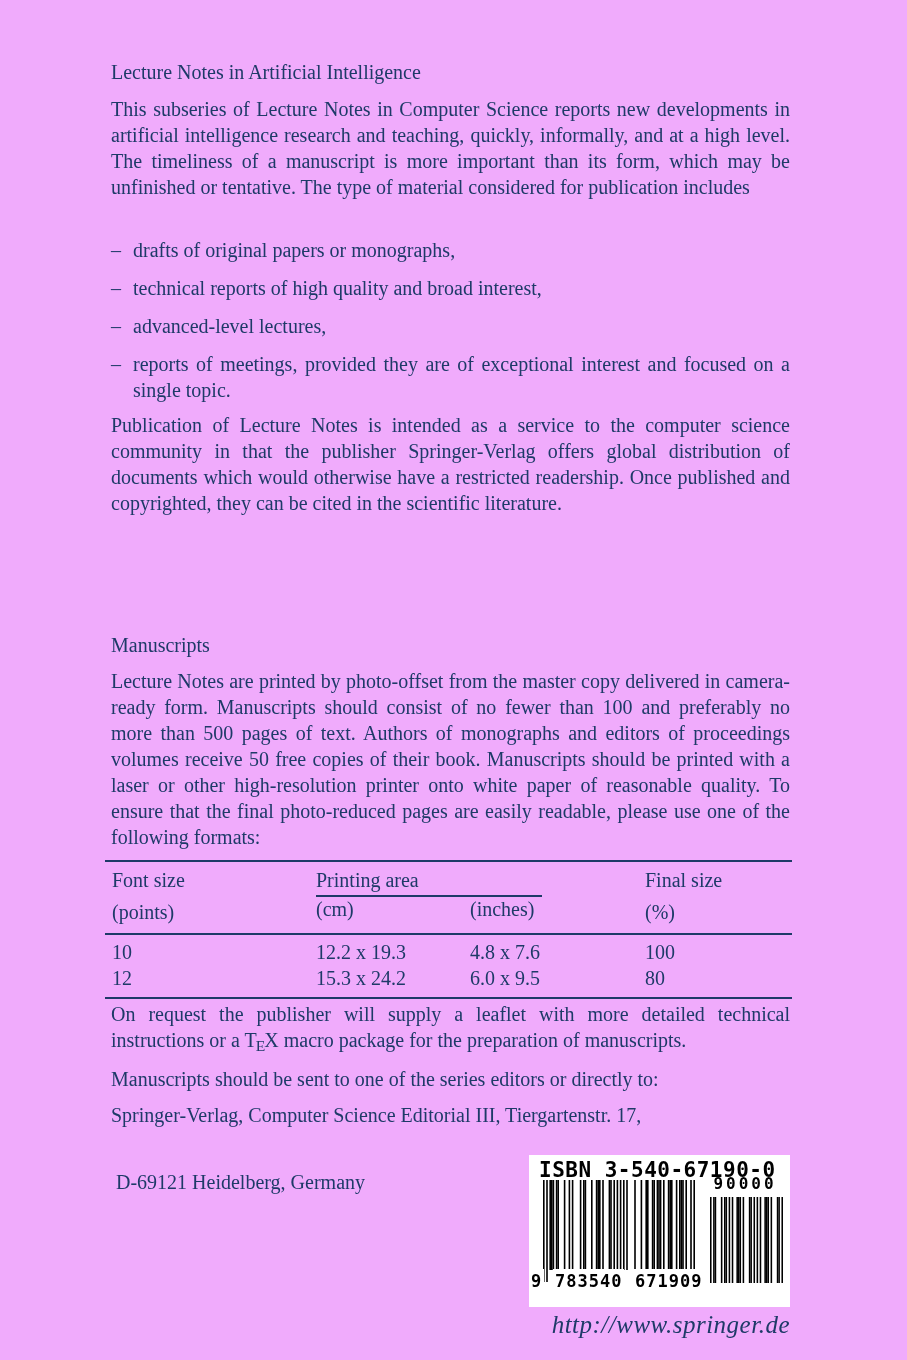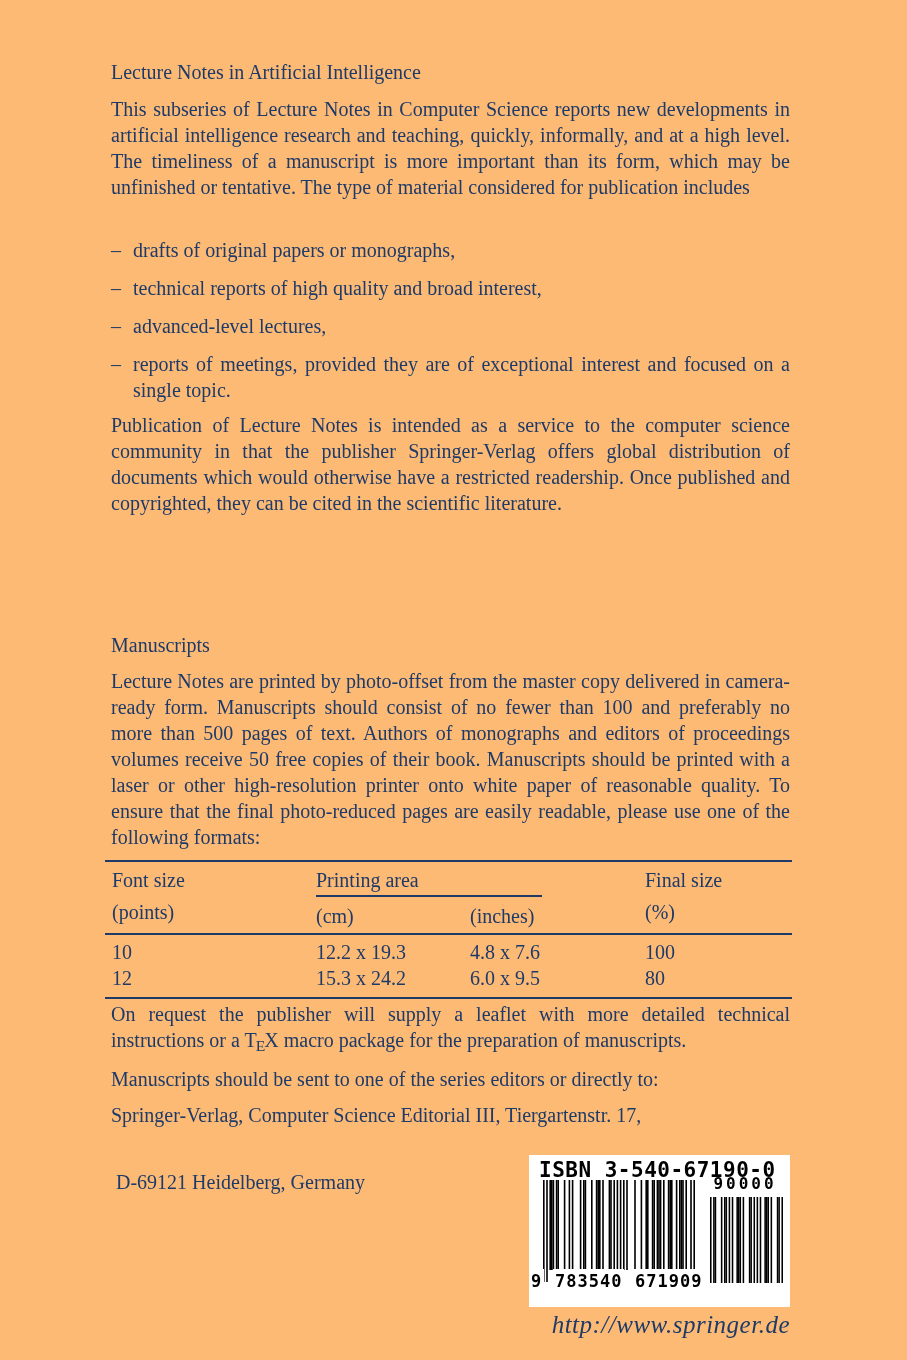--- a/index.html
+++ b/index.html
@@ -4,21 +4,21 @@
 <style>
   html, body {
     margin: 0;
     padding: 0;
     background: #a8a79a;
   }
   .page {
     position: relative;
     width: 907px;
     height: 1360px;
-    background: #fdba74;
+    background: #f0abfc;
     color: #1e3a68;
     font-family: "Liberation Serif", serif;
     overflow: hidden;
   }
   .tblock {
     position: absolute;
     left: 111px;
     width: 679px;
     font-size: 20px;
     line-height: 26px;
@@ -60,21 +60,21 @@
   }
   .fh-col1 { position: absolute; left: 7px; top: 7px; }
   .fh-col1 .l2, .fh-col4 .l2 { margin-top: 9px; }
   .fh-printing { position: absolute; left: 211px; top: 7px; width: 330px; }
   .pa-label {
     display: inline-block;
     min-width: 226px;
     border-bottom: 2px solid #1e3a68;
     padding-bottom: 3px;
   }
-  .pa-sub { position: relative; margin-top: 8px; height: 26px; }
+  .pa-sub { position: relative; margin-top: 1px; height: 26px; }
   .pa-cm { position: absolute; left: 0; }
   .pa-inches { position: absolute; left: 154px; }
   .fh-col4 { position: absolute; left: 540px; top: 7px; }
   .fbody { padding: 4px 0 6px 0; }
   .frow {
     display: grid;
     grid-template-columns: 204px 154px 175px auto;
     padding-left: 7px;
     line-height: 26px;
   }

